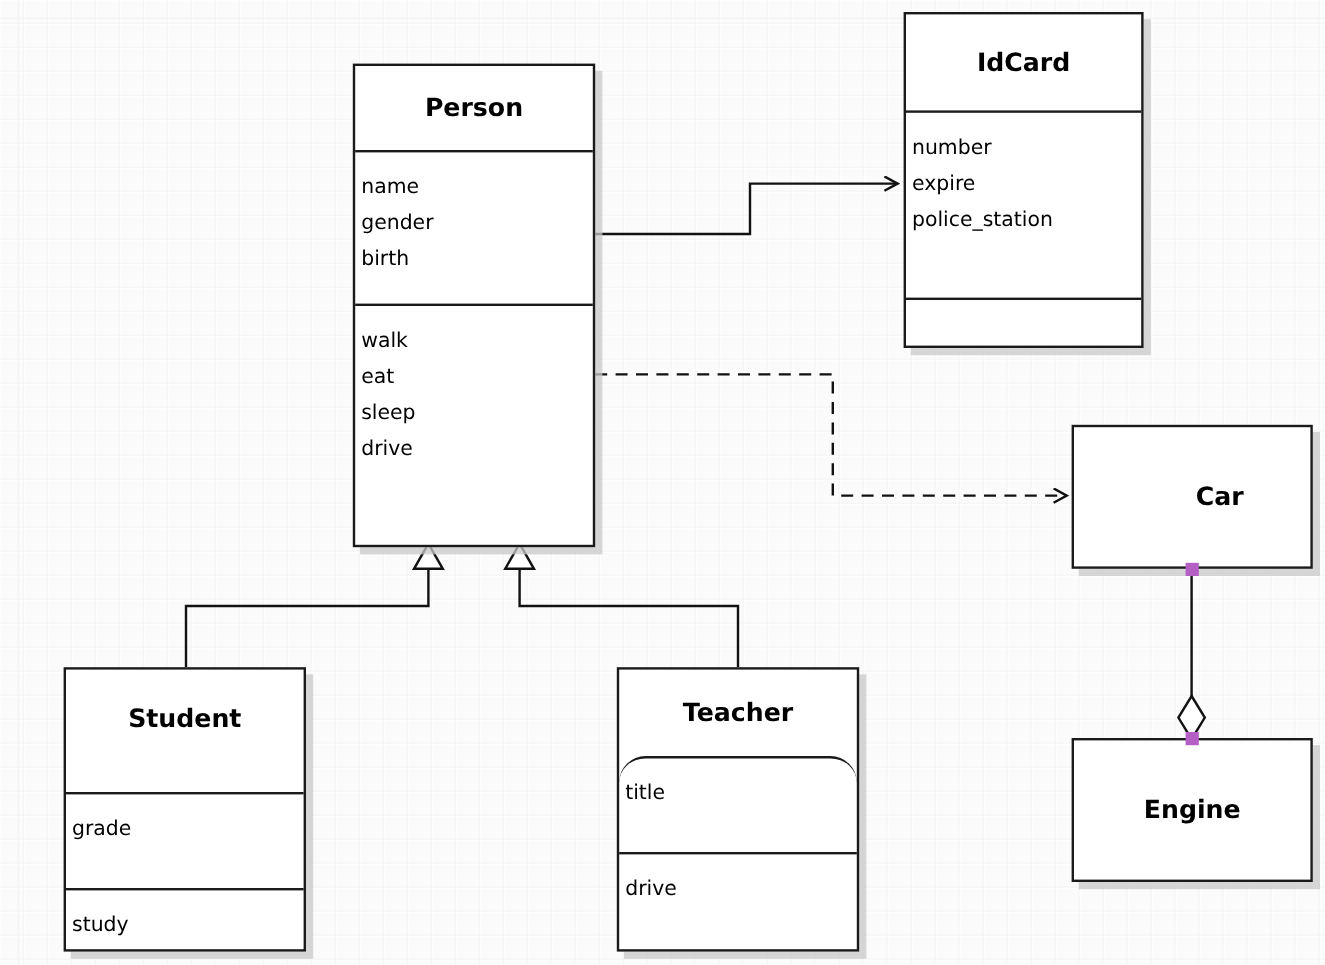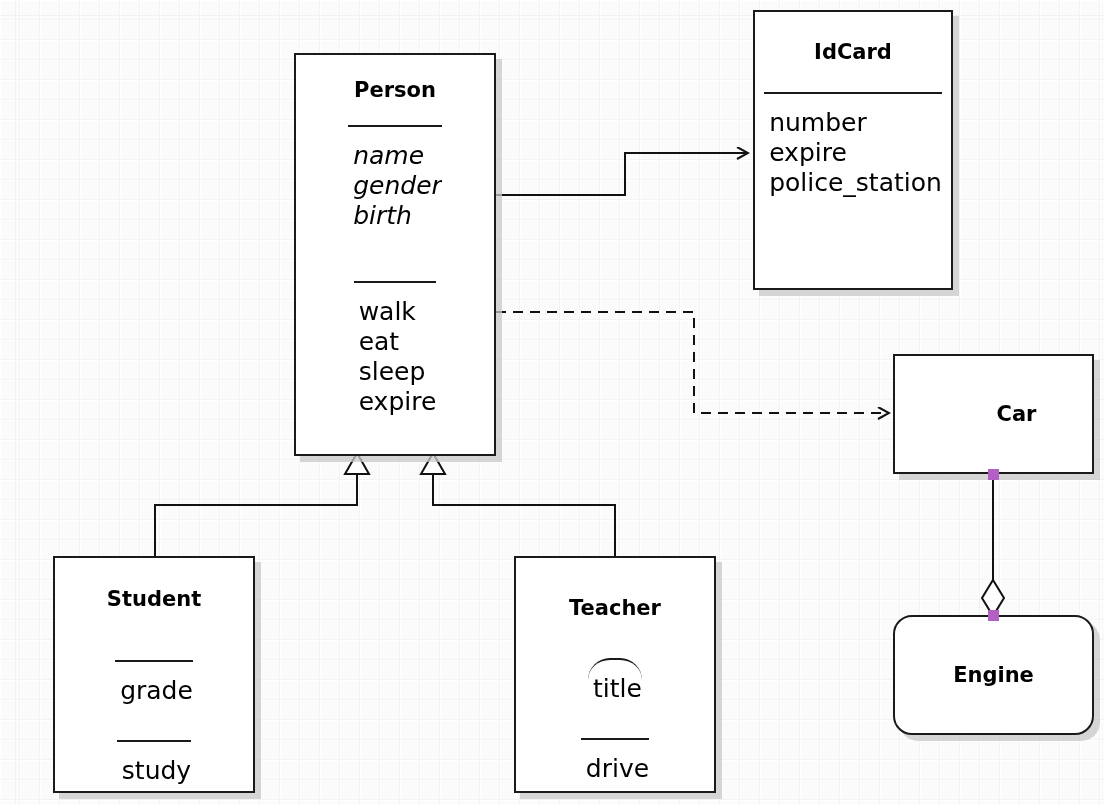--- a/index.html
+++ b/index.html
@@ -38,37 +38,36 @@
     pointer-events: none;
   }
   .uml-class {
     position: absolute;
     background: #ffffff;
     border: 2px solid #1a1a1a;
     box-sizing: border-box;
     box-shadow: 6px 6px 0 0 rgba(200,200,200,0.75);
     display: flex;
     flex-direction: column;
-    align-items: center;
   }
   .uml-title {
     font-weight: bold;
     font-size: 21px;
     color: #000000;
     text-align: center;
     display: flex;
     align-items: center;
     justify-content: center;
     box-sizing: border-box;
   }
   .uml-compartment {
     border-top: 2px solid #1a1a1a;
     box-sizing: border-box;
     padding: 14px 0 0 5px;
-    font-size: 25px;
+    font-size: 17px;
     color: #000000;
     line-height: 30px;
     overflow: hidden;
   }
   .uml-compartment.empty {
     padding: 0;
   }
   .handle {
     position: absolute;
     width: 11px;
@@ -113,50 +112,50 @@
       <path d="M993,474 L993,580" fill="none" stroke="#111111" stroke-width="2"></path>
       <polygon points="993,580 1004,598 993,616 982,598" fill="#ffffff" stroke="#111111" stroke-width="2" stroke-linejoin="miter"></polygon>
     </g>
   </svg>
 
   <div class="handle" style="left:988px; top:469px;"></div>
   <div class="handle" style="left:988px; top:610px;"></div>
 
   <div class="uml-class" style="left:294px; top:53px; width:202px; height:403px;">
     <div class="uml-title" style="height:70px;">Person</div>
-    <div class="uml-compartment" style="height:156px; white-space:pre;font-style:italic;">name
+    <div class="uml-compartment" style="height:128px; white-space:pre;">name
 gender
 birth</div>
     <div class="uml-compartment" style="flex:1; white-space:pre;">walk
 eat
 sleep
-expire</div>
+drive</div>
   </div>
 
   <div class="uml-class" style="left:753px; top:10px; width:200px; height:280px;">
     <div class="uml-title" style="height:80px;">IdCard</div>
     <div class="uml-compartment" style="height:156px; white-space:pre;">number
 expire
 police_station</div>
     <div class="uml-compartment empty" style="flex:1;"></div>
   </div>
 
   <div class="uml-class" style="left:893px; top:354px; width:201px; height:120px;">
     <div class="uml-title" style="height:100%;padding-left:46px;">Car</div>
   </div>
 
-  <div class="uml-class" style="left:893px; top:615px; width:201px; height:120px;border-radius:19px;">
+  <div class="uml-class" style="left:893px; top:615px; width:201px; height:120px;">
     <div class="uml-title" style="height:100%;">Engine</div>
   </div>
 
   <div class="uml-class" style="left:53px; top:556px; width:202px; height:237px;">
     <div class="uml-title" style="height:82px;">Student</div>
     <div class="uml-compartment" style="height:80px; white-space:pre;margin-top:20px;">grade</div>
     <div class="uml-compartment" style="flex:1; white-space:pre;">study</div>
   </div>
 
   <div class="uml-class" style="left:514px; top:556px; width:202px; height:237px;">
-    <div class="uml-title" style="height:100px;">Teacher</div>
+    <div class="uml-title" style="height:72px;">Teacher</div>
     <div class="uml-compartment" style="height:80px; white-space:pre;border-radius:22px;">title</div>
     <div class="uml-compartment" style="flex:1; white-space:pre;">drive</div>
   </div>
 
 </div>
 
 </body></html>

